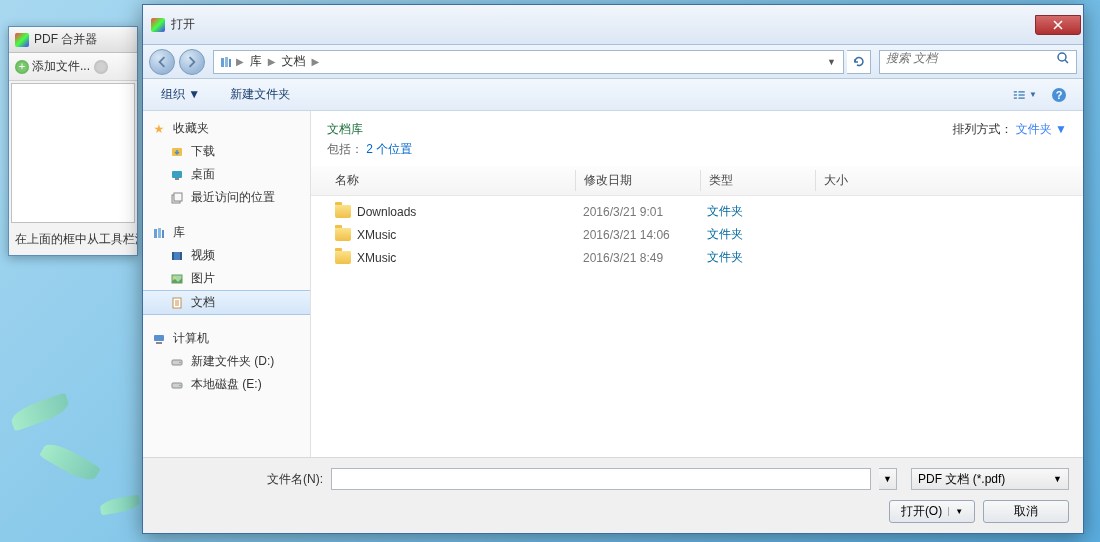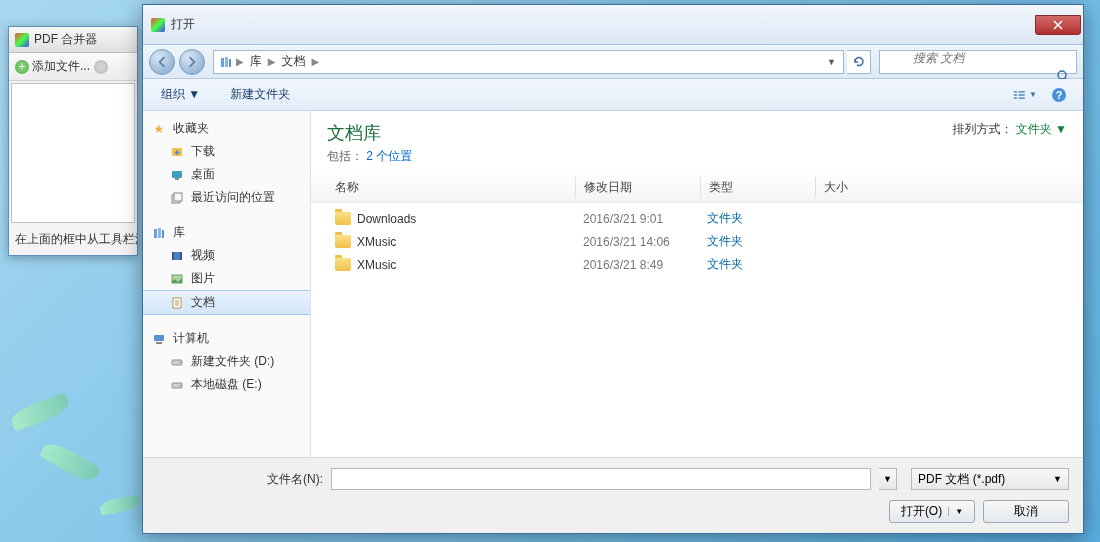--- a/index.html
+++ b/index.html
@@ -32,21 +32,21 @@
 .dlg-closebtn { width: 46px; height: 20px; margin-right: 2px; background: linear-gradient(#d46a6a, #b03030); border: 1px solid #8a2a2a; border-radius: 0 0 3px 3px; display: flex; align-items: center; justify-content: center; color: #fff; font-size: 13px; cursor: pointer; }
 
 .dlg-nav { height: 34px; background: linear-gradient(#eef4fb, #dfeaf7); border-bottom: 1px solid #b8c9de; display: flex; align-items: center; padding: 0 6px; gap: 4px; }
 .navbtn { width: 26px; height: 26px; border-radius: 50%; background: radial-gradient(circle at 35% 30%, #d8e6f5, #9ab8d8 70%); border: 1px solid #7a9cc0; display: flex; align-items: center; justify-content: center; color: #6080a0; cursor: pointer; }
 .navbtn svg { width: 12px; height: 12px; }
 .breadcrumb { flex: 1; height: 24px; background: #fff; border: 1px solid #a0b8d0; display: flex; align-items: center; padding: 0 4px; gap: 2px; margin: 0 4px; }
 .bc-item { padding: 0 4px; color: #333; cursor: pointer; }
 .bc-sep { color: #888; font-size: 10px; }
 .bc-icon { width: 16px; height: 16px; display: flex; align-items: center; justify-content: center; }
 .refresh { width: 24px; height: 24px; background: #fff; border: 1px solid #a0b8d0; border-left: none; display: flex; align-items: center; justify-content: center; color: #3a6ea5; cursor: pointer; margin-left: -5px; margin-right: 4px; }
-.searchbox { width: 198px; height: 24px; background: #fff; border: 1px solid #a0b8d0; display: flex; align-items: flex-end; padding: 0 6px; gap: 4px; flex-direction: column; }
+.searchbox { width: 198px; height: 24px; background: #fff; border: 1px solid #a0b8d0; display: flex; align-items: flex-start; padding: 0 6px; gap: 4px; }
 .searchbox input { border: none; outline: none; flex: 1; font-size: 12px; font-style: italic; color: #888; background: transparent; }
 .search-icon { color: #3a6ea5; }
 .dropdown-arrow { color: #555; font-size: 9px; padding: 0 3px; cursor: pointer; margin-left: auto; }
 
 .dlg-toolbar { height: 32px; background: linear-gradient(#f2f7fd, #e3edf9); border-bottom: 1px solid #c8d6e8; display: flex; align-items: center; padding: 0 12px; gap: 18px; }
 .tb-item { color: #1a3e6e; cursor: pointer; padding: 4px 6px; }
 .tb-right { margin-left: auto; display: flex; align-items: center; gap: 10px; }
 .tb-iconbtn { width: 24px; height: 22px; display: flex; align-items: center; justify-content: center; cursor: pointer; color: #3a6ea5; }
 
 .dlg-body { flex: 1; display: flex; overflow: hidden; }
@@ -55,25 +55,25 @@
 .sidebar::-webkit-scrollbar-track { background: #f0f0f0; border-left: 1px solid #e0e0e0; }
 .sidebar::-webkit-scrollbar-thumb { background: linear-gradient(#d0d8e0, #b8c4d0); border: 1px solid #a0b0c0; border-radius: 2px; }
 .sb-group { margin-bottom: 12px; }
 .sb-head { display: flex; align-items: center; gap: 6px; padding: 3px 8px; color: #333; cursor: pointer; }
 .sb-item { display: flex; align-items: center; gap: 6px; padding: 3px 8px 3px 26px; color: #333; cursor: pointer; }
 .sb-item.sel { background: linear-gradient(#e8f2fd, #d4e6f9); border: 1px solid #a8c8eb; border-left: none; border-right: none; }
 .ico { width: 16px; height: 16px; display: inline-flex; align-items: center; justify-content: center; flex-shrink: 0; }
 
 .content { flex: 1; display: flex; flex-direction: column; background: #fff; }
 .content-head { padding: 10px 16px 8px; display: flex; align-items: flex-start; justify-content: space-between; }
-.lib-title { color: #1a6e3a; font-size: 18px; font-weight: normal; }
+.lib-title { color: #1a6e3a; font-size: 12px; font-weight: normal; }
 .lib-sub { color: #666; font-size: 12px; margin-top: 3px; }
 .lib-sub a { color: #0066cc; text-decoration: none; }
 .sort-label { color: #333; font-size: 12px; }
-.sort-val { color: #15803d; cursor: pointer; }
+.sort-val { color: #3b82f6; cursor: pointer; }
 
 .cols { display: flex; border-bottom: 1px solid #e8e8e8; padding: 4px 0 4px 16px; background: linear-gradient(#fdfdfd, #f4f4f4); }
 .col { color: #444; font-size: 12px; padding: 2px 8px; position: relative; }
 .col.name { width: 248px; }
 .col.date { width: 124px; }
 .col.type { width: 114px; }
 .col.size { width: 80px; }
 .col-sep { width: 1px; background: #e0e0e0; }
 
 .filelist { flex: 1; padding: 4px 0 0 16px; overflow-y: auto; position: relative; }

